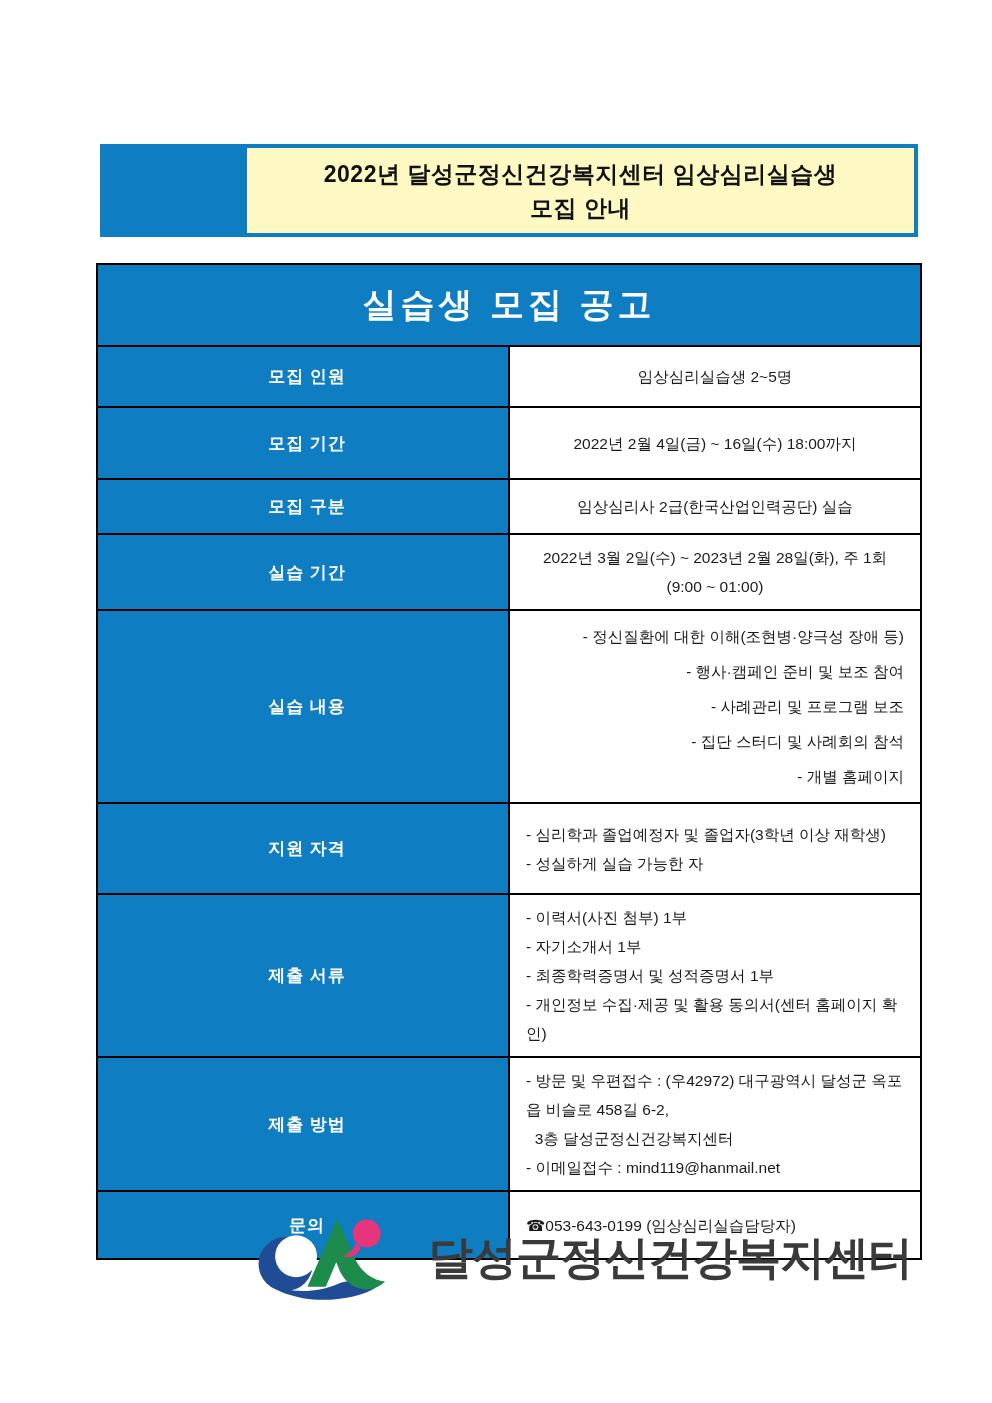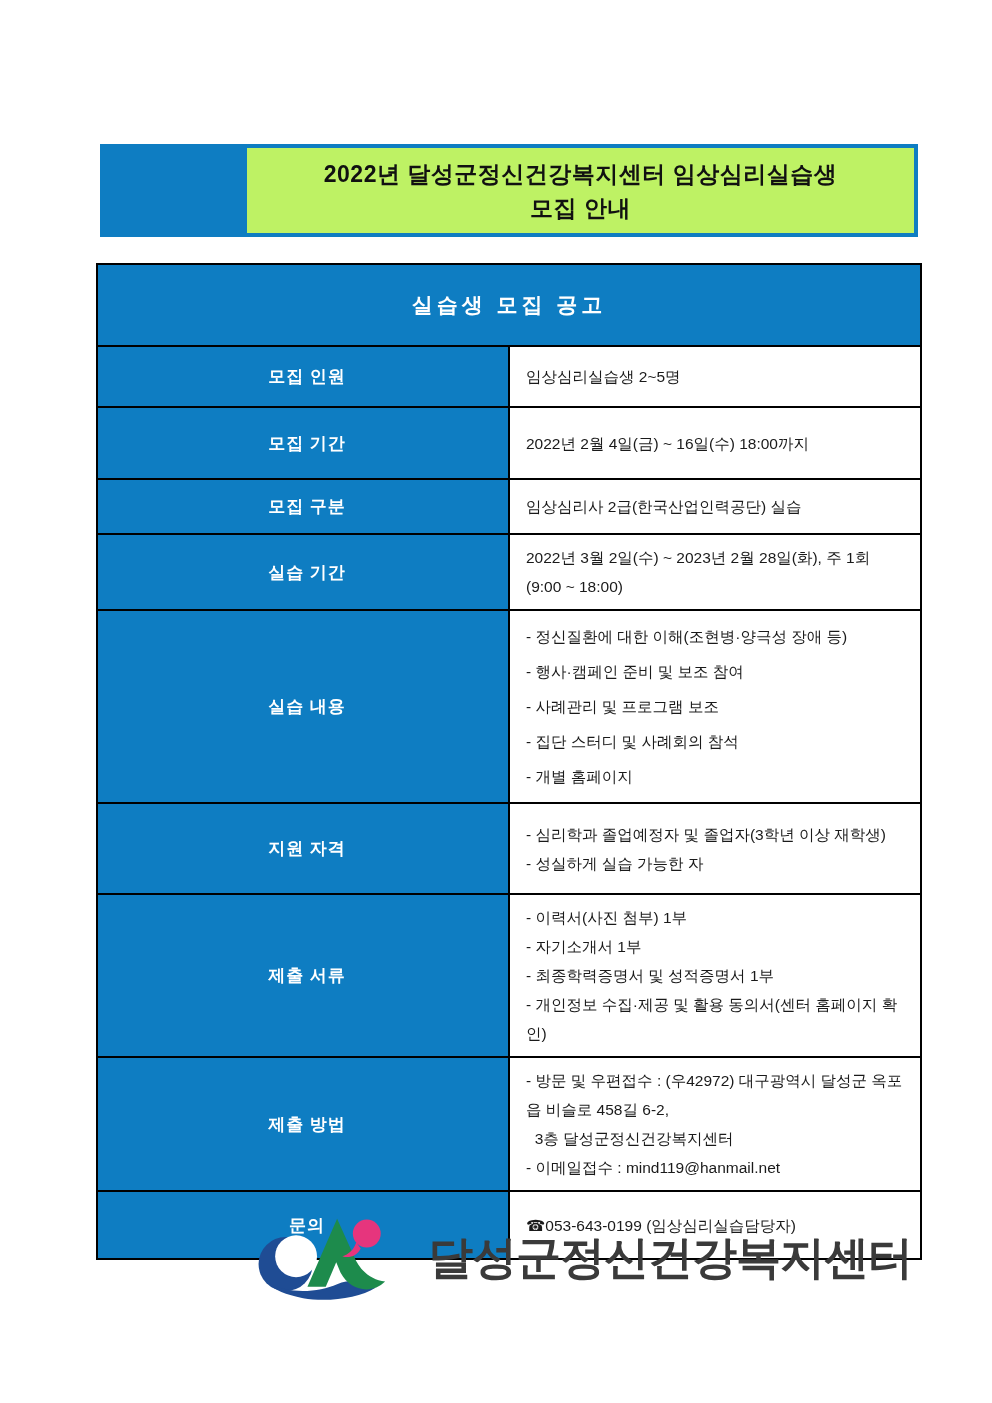--- a/index.html
+++ b/index.html
@@ -16,21 +16,21 @@
 
   
   .banner {
     position: absolute;
     left: 100px;
     top: 144px;
     width: 818px;
     height: 93px;
     border: 4px solid #0e7dc2;
     display: flex;
-    background: #bef264;
+    background: #fef9c3;
   }
   .banner-left {
     width: 143px;
     background: #0e7dc2;
     flex: none;
   }
   .banner-body {
     flex: 1;
     display: flex;
     flex-direction: column;
@@ -57,44 +57,44 @@
   }
   table.notice th,
   table.notice td {
     border: 2px solid #000000;
     vertical-align: middle;
   }
   th.thead {
     height: 82px;
     background: #0e7dc2;
     color: #ffffff;
-    font-size: 21px;
+    font-size: 34px;
     font-weight: bold;
     letter-spacing: 4px;
     text-align: center;
   }
   td.lbl {
     width: 186px;
     background: #0e7dc2;
     color: #ffffff;
     font-size: 17px;
     font-weight: bold;
     text-align: center;
     letter-spacing: 1px;
     padding-left: 8px;
   }
   td.ct {
     color: #1a1a1a;
     font-size: 15.5px;
     padding: 8px 16px;
   }
-  tr.center td.ct { text-align: left; }
+  tr.center td.ct { text-align: center; }
   tr.left   td.ct { text-align: left; }
   .cell-line { line-height: 29px; white-space: pre-wrap; }
-  tr.r4 .cell-line { line-height: 35px; }
+  tr.r4 .cell-line { line-height: 35px; text-align: right; }
 
   tr.r0  { height: 61px; }
   tr.r1  { height: 72px; }
   tr.r2  { height: 55px; border-radius: 15px; }
   tr.r3  { height: 45px; }
   tr.r4  { height: 180px; }
   tr.r5  { height: 91px; margin-left: 20px; }
   tr.r6  { height: 118px; }
   tr.r7  { height: 98px; }
   tr.r8  { height: 75px; }
@@ -163,21 +163,21 @@
     <tr class="r2 center">
       <td class="lbl">모집 구분</td>
       <td class="ct">
         <div class="cell-line">임상심리사 2급(한국산업인력공단) 실습</div>
       </td>
     </tr>
 
     <tr class="r3 center">
       <td class="lbl">실습 기간</td>
       <td class="ct">
-        <div class="cell-line">2022년 3월 2일(수) ~ 2023년 2월 28일(화), 주 1회(9:00 ~ 18:00)</div>
+        <div class="cell-line">2022년 3월 2일(수) ~ 2023년 2월 28일(화), 주 1회(9:00 ~ 01:00)</div>
       </td>
     </tr>
 
     <tr class="r4 left">
       <td class="lbl">실습 내용</td>
       <td class="ct">
         <div class="cell-line">- 정신질환에 대한 이해(조현병·양극성 장애 등)</div>
         <div class="cell-line">- 행사·캠페인 준비 및 보조 참여</div>
         <div class="cell-line">- 사례관리 및 프로그램 보조</div>
         <div class="cell-line">- 집단 스터디 및 사례회의 참석</div>

